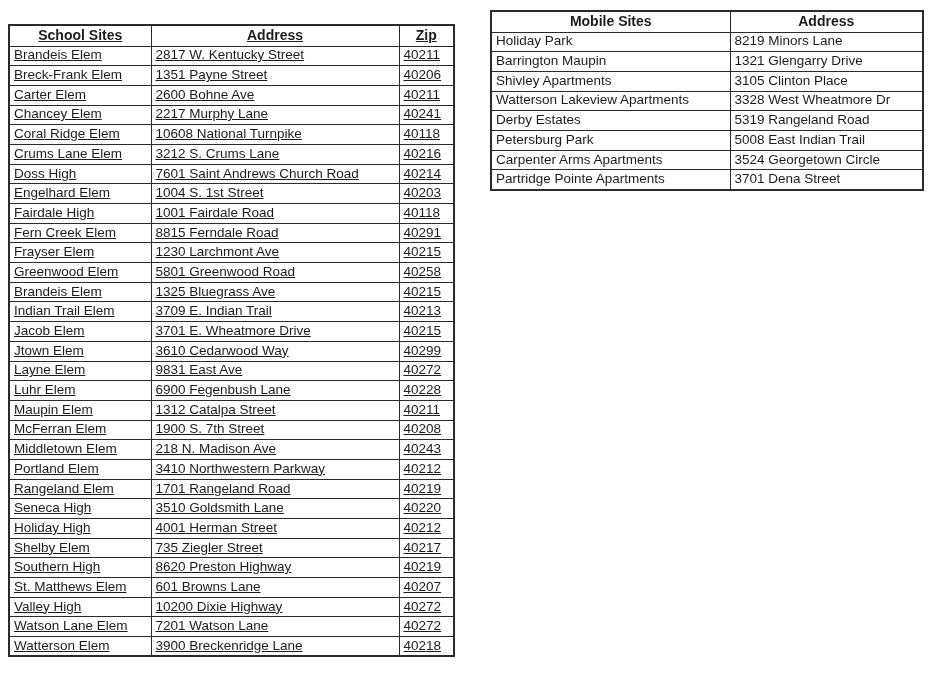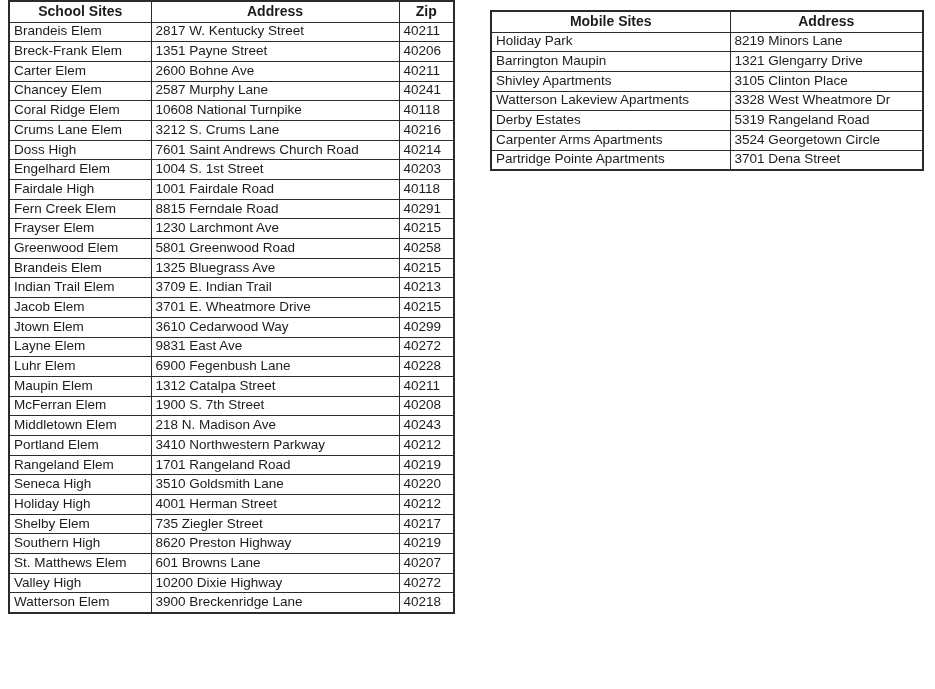--- a/index.html
+++ b/index.html
@@ -31,22 +31,23 @@
     text-align: left;
   }
   th {
     font-weight: bold;
     text-align: center;
     font-size: 14px;
     height: 21px;
   }
   #school-table {
     left: 8px;
-    top: 0;
+    top: 24px;
     width: 445px;
+    text-decoration: underline;
   }
   #mobile-table {
     left: 490px;
     top: 10px;
     width: 432px;
   }
 </style>
 </head>
 <body>
 
@@ -74,21 +75,21 @@
         <td>1351 Payne Street</td>
         <td>40206</td>
       </tr>
       <tr>
         <td>Carter Elem</td>
         <td>2600 Bohne Ave</td>
         <td>40211</td>
       </tr>
       <tr>
         <td>Chancey Elem</td>
-        <td>2587 Murphy Lane</td>
+        <td>2217 Murphy Lane</td>
         <td>40241</td>
       </tr>
       <tr>
         <td>Coral Ridge Elem</td>
         <td>10608 National Turnpike</td>
         <td>40118</td>
       </tr>
       <tr>
         <td>Crums Lane Elem</td>
         <td>3212 S. Crums Lane</td>
@@ -200,20 +201,25 @@
         <td>40219</td>
       </tr>
       <tr>
         <td>St. Matthews Elem</td>
         <td>601 Browns Lane</td>
         <td>40207</td>
       </tr>
       <tr>
         <td>Valley High</td>
         <td>10200 Dixie Highway</td>
+        <td>40272</td>
+      </tr>
+      <tr>
+        <td>Watson Lane Elem</td>
+        <td>7201 Watson Lane</td>
         <td>40272</td>
       </tr>
       <tr>
         <td>Watterson Elem</td>
         <td>3900 Breckenridge Lane</td>
         <td>40218</td>
       </tr>
     </tbody>
 </table>
 
@@ -243,20 +249,24 @@
       </tr>
       <tr>
         <td>Watterson Lakeview Apartments</td>
         <td>3328 West Wheatmore Dr</td>
       </tr>
       <tr>
         <td>Derby Estates</td>
         <td>5319 Rangeland Road</td>
       </tr>
       <tr>
+        <td>Petersburg Park</td>
+        <td>5008 East Indian Trail</td>
+      </tr>
+      <tr>
         <td>Carpenter Arms Apartments</td>
         <td>3524 Georgetown Circle</td>
       </tr>
       <tr>
         <td>Partridge Pointe Apartments</td>
         <td>3701 Dena Street</td>
       </tr>
     </tbody>
 </table>
 

